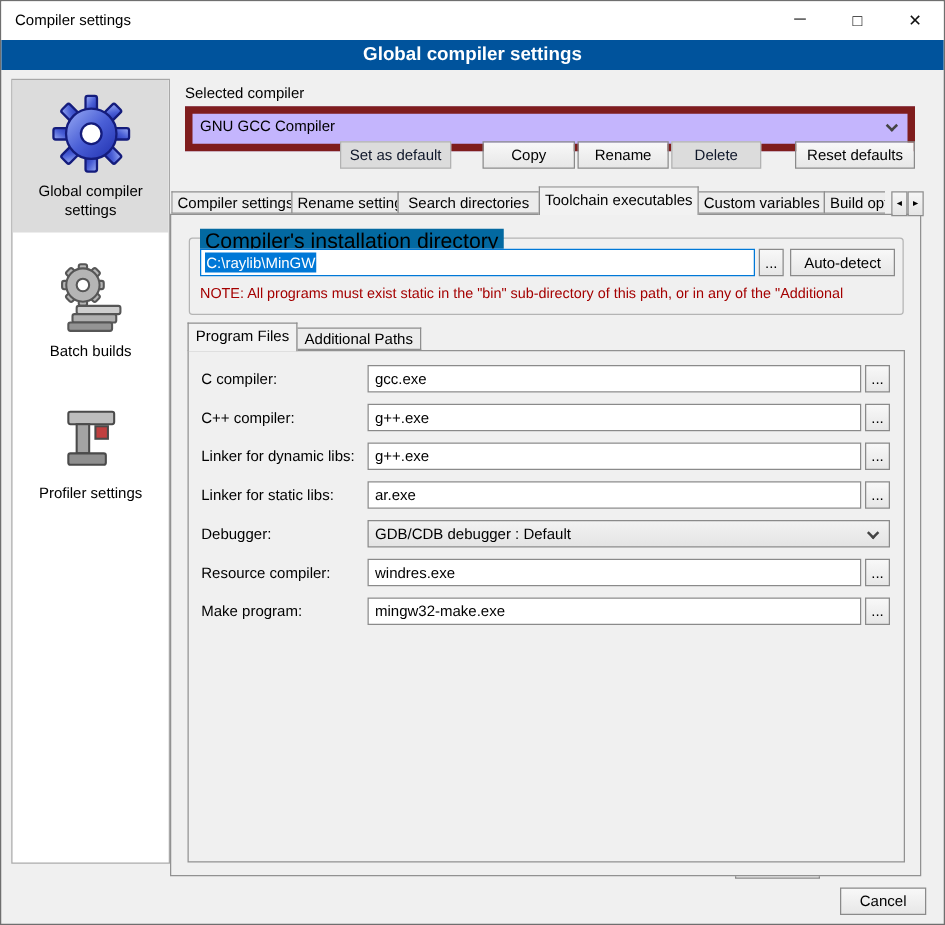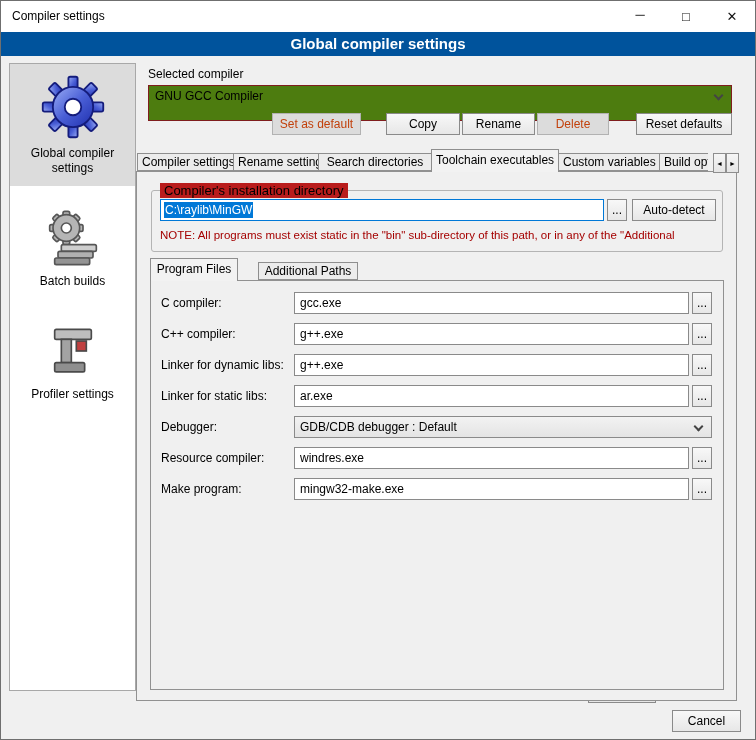--- a/index.html
+++ b/index.html
@@ -37,36 +37,36 @@
   }
   .side-item { padding:10px 4px; text-align:center; margin-bottom:12px; }
   .side-item.selected { background:#dcdcdc; }
   .side-icon { display:block; margin:0 auto 6px auto; }
   .side-label { font-size:12px; line-height:1.25; }
   
   .content { position:absolute; left:135px; top:62px; width:603px; height:639px; }
   .lbl { font-size:12px; }
   .sel-compiler-lbl { position:absolute; left:12px; top:4px; }
   .combo {
-    position:absolute; background:#4d7c0f; border:1px solid #7f1d1d;
+    position:absolute; background:#c4b5fd; border:6px solid #7f1d1d;
     height:36px; line-height:20px; padding:0 24px 0 6px; overflow:hidden; white-space:nowrap;
   }
   .combo.main { left:12px; top:22px; width:584px; }
   .chev {
     position:absolute; right:9px; top:6px; width:7px; height:7px;
     border-right:2px solid #444; border-bottom:2px solid #444; transform:rotate(45deg);
   }
   .btn {
     position:absolute; height:22px;
     background:linear-gradient(#f8f8f8,#e7e7e7);
     border:1px solid #8a8a8a;
     font-size:12px; display:flex; align-items:center; justify-content:center;
     cursor:default;
   }
-  .btn.disabled { background:#dcdcdc; color:#c2410c; border-color:#b2b2b2;text-align:center; }
+  .btn.disabled { background:#dcdcdc; color:#0f172a; border-color:#b2b2b2;text-align:center; }
   .btn-setdefault { left:136px; top:50px; width:89px; }
   .btn-copy       { left:250px; top:50px; width:74px; }
   .btn-rename     { left:326px; top:50px; width:73px; }
   .btn-delete     { left:401px; top:50px; width:72px; }
   .btn-reset      { left:500px; top:50px; width:96px; }
   
   .tabstrip {
     position:absolute; left:1px; top:86px; width:571px; height:23px;
     display:flex; align-items:flex-end; overflow:hidden; z-index:2;
   }
@@ -90,39 +90,39 @@
   
   .panel {
     position:absolute; left:0; top:108px; width:601px; height:530px;
     border:1px solid #919191; background:#f0f0f0; z-index:1;
   }
   .groupbox {
     position:absolute; left:14px; top:18px; width:572px; height:62px;
     border:1px solid #b4b4b4; border-radius:3px;
   }
   .groupbox .legend {
-    position:absolute; top:-8px; left:8px; background:#b91c1c; padding:0 4px; font-size:13px;
+    position:absolute; top:-8px; left:8px; background:#0369a1; padding:0 4px; font-size:17px;
   }
   .path-input {
     position:absolute; left:8px; top:8px; width:444px; height:22px;
     background:#fff; border:1px solid var(--selection-bg, #0078d7);
     line-height:20px; padding:0 3px; overflow:hidden; white-space:nowrap;
   }
   .path-input .seltext { background:var(--selection-bg,#0078d7); color:var(--selection-text,#fff); padding:1px 1px; }
   .btn-dir-browse { left:455px; top:8px; width:20px; }
   .btn-autodetect { left:480px; top:8px; width:84px; }
   .note {
     position:absolute; left:8px; top:38px; right:1px;
     color: var(--note-text, #a40000); font-size:11.5px;
     white-space:nowrap; overflow:hidden;
   }
   
   .inner-tabstrip {
     position:absolute; left:13px; top:86px; width:574px; height:23px;
-    display:flex; align-items:flex-end; z-index:2;gap:21px;
+    display:flex; align-items:flex-end; z-index:2;
   }
   .itab-w1{width:88px;} .itab-w2{width:100px;}
   .inner-panel {
     position:absolute; left:13px; top:108px; width:574px; height:410px;
     border:1px solid #919191; background:#f0f0f0;
     padding:11px 11px 0 10px;
   }
   .row { display:flex; align-items:center; height:22px; margin-bottom:9px; }
   .row .flabel { width:133px; flex:none; }
   .field-text {

